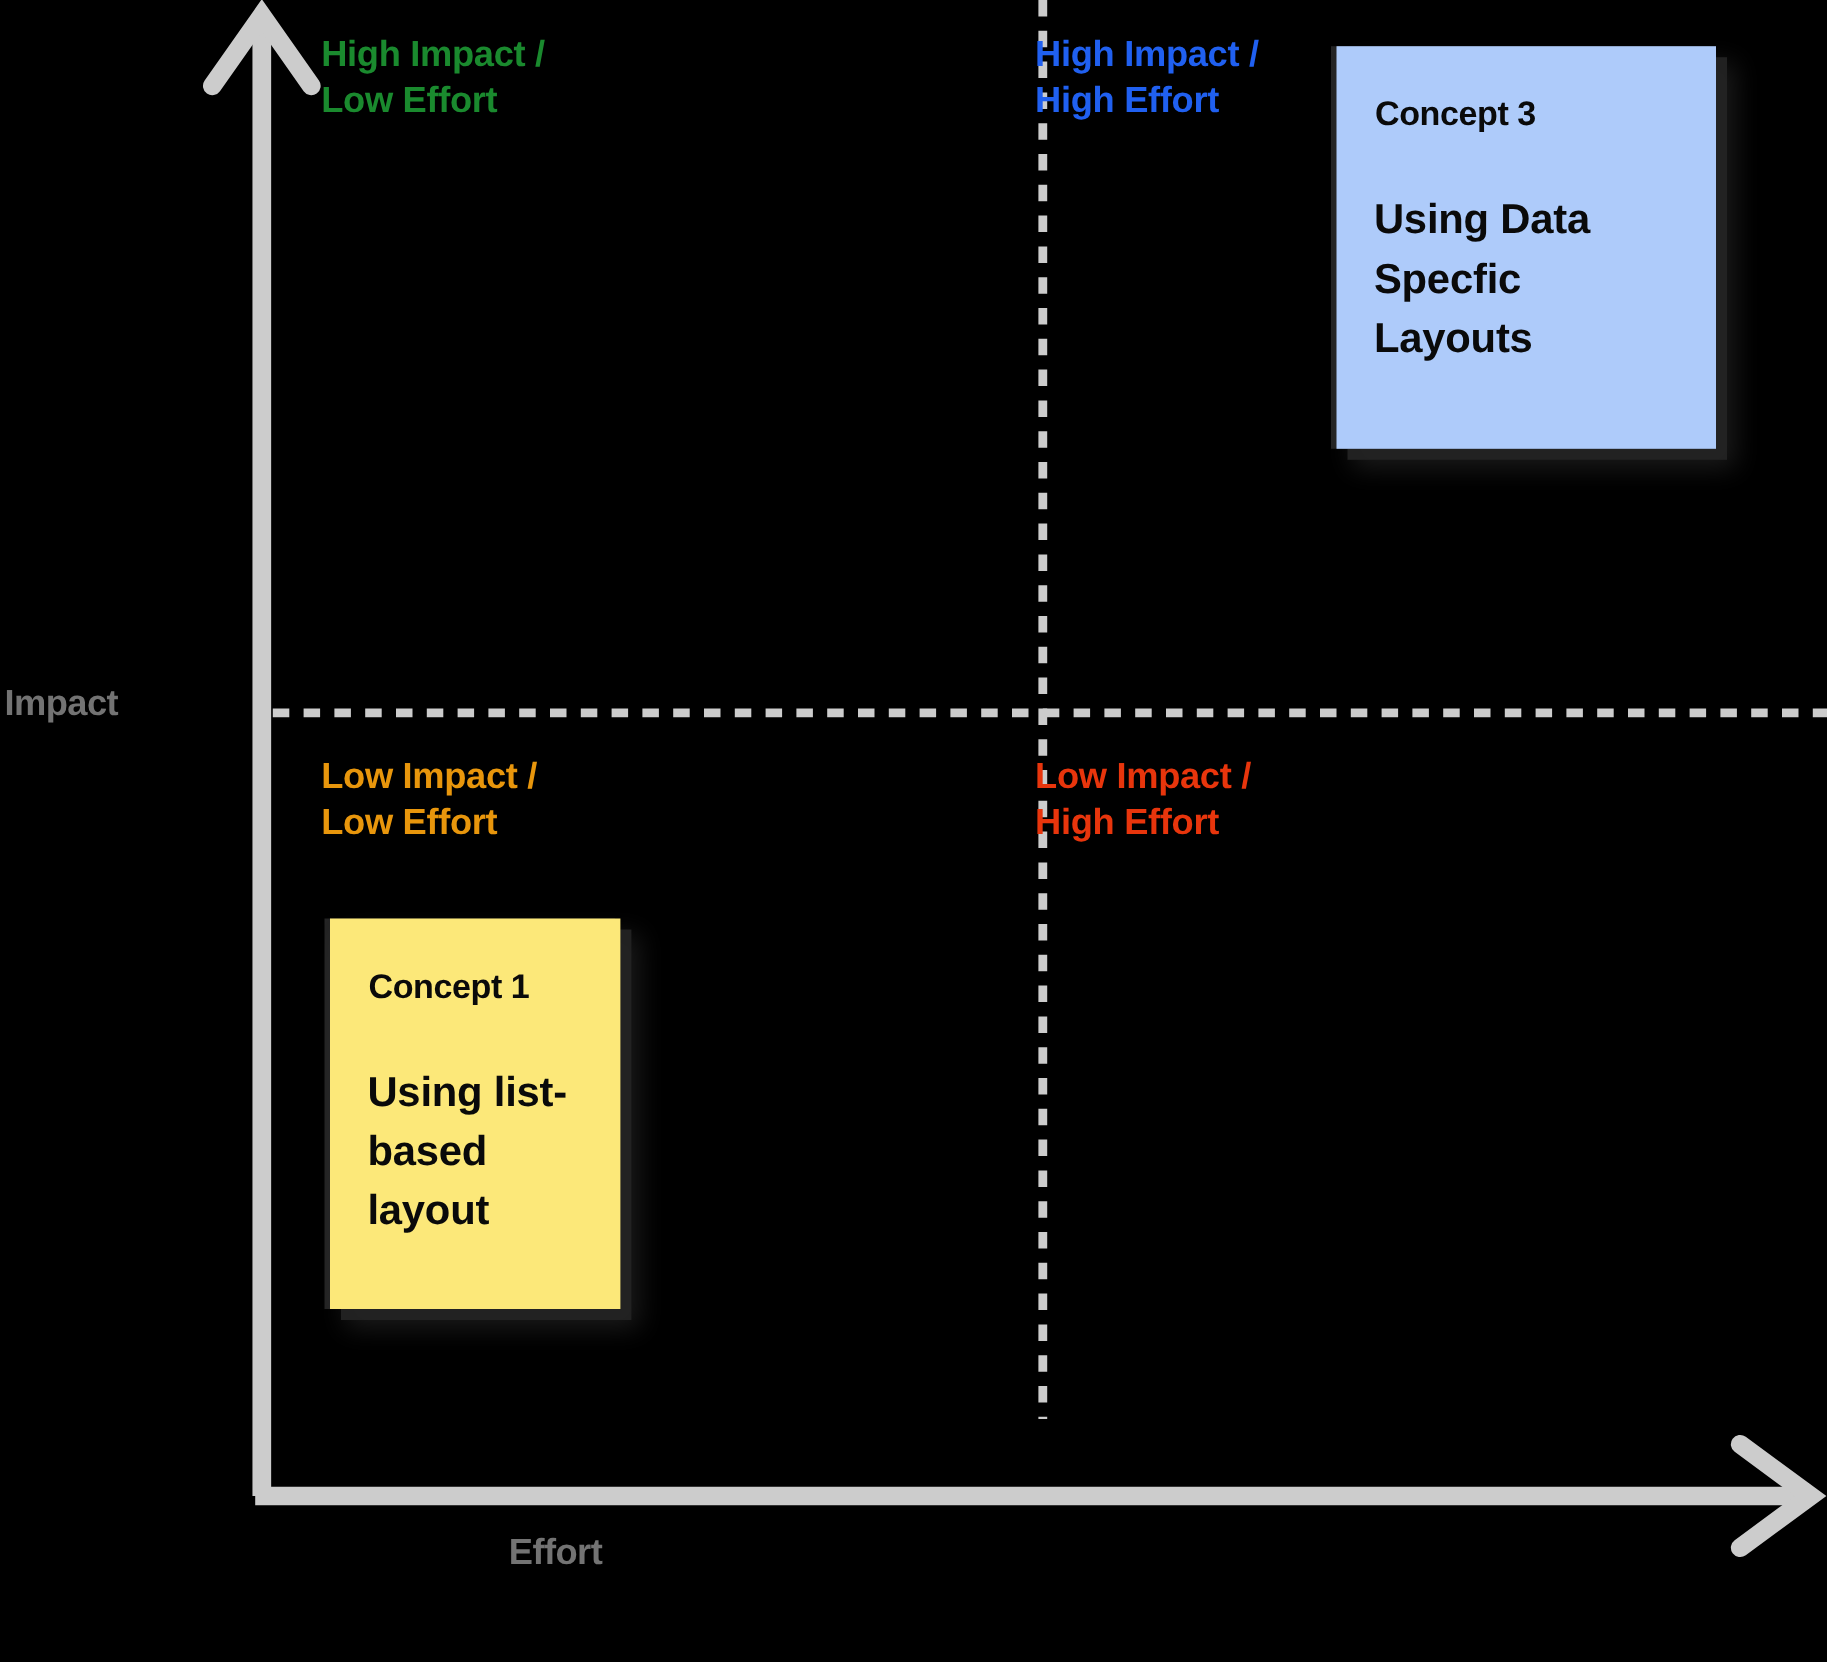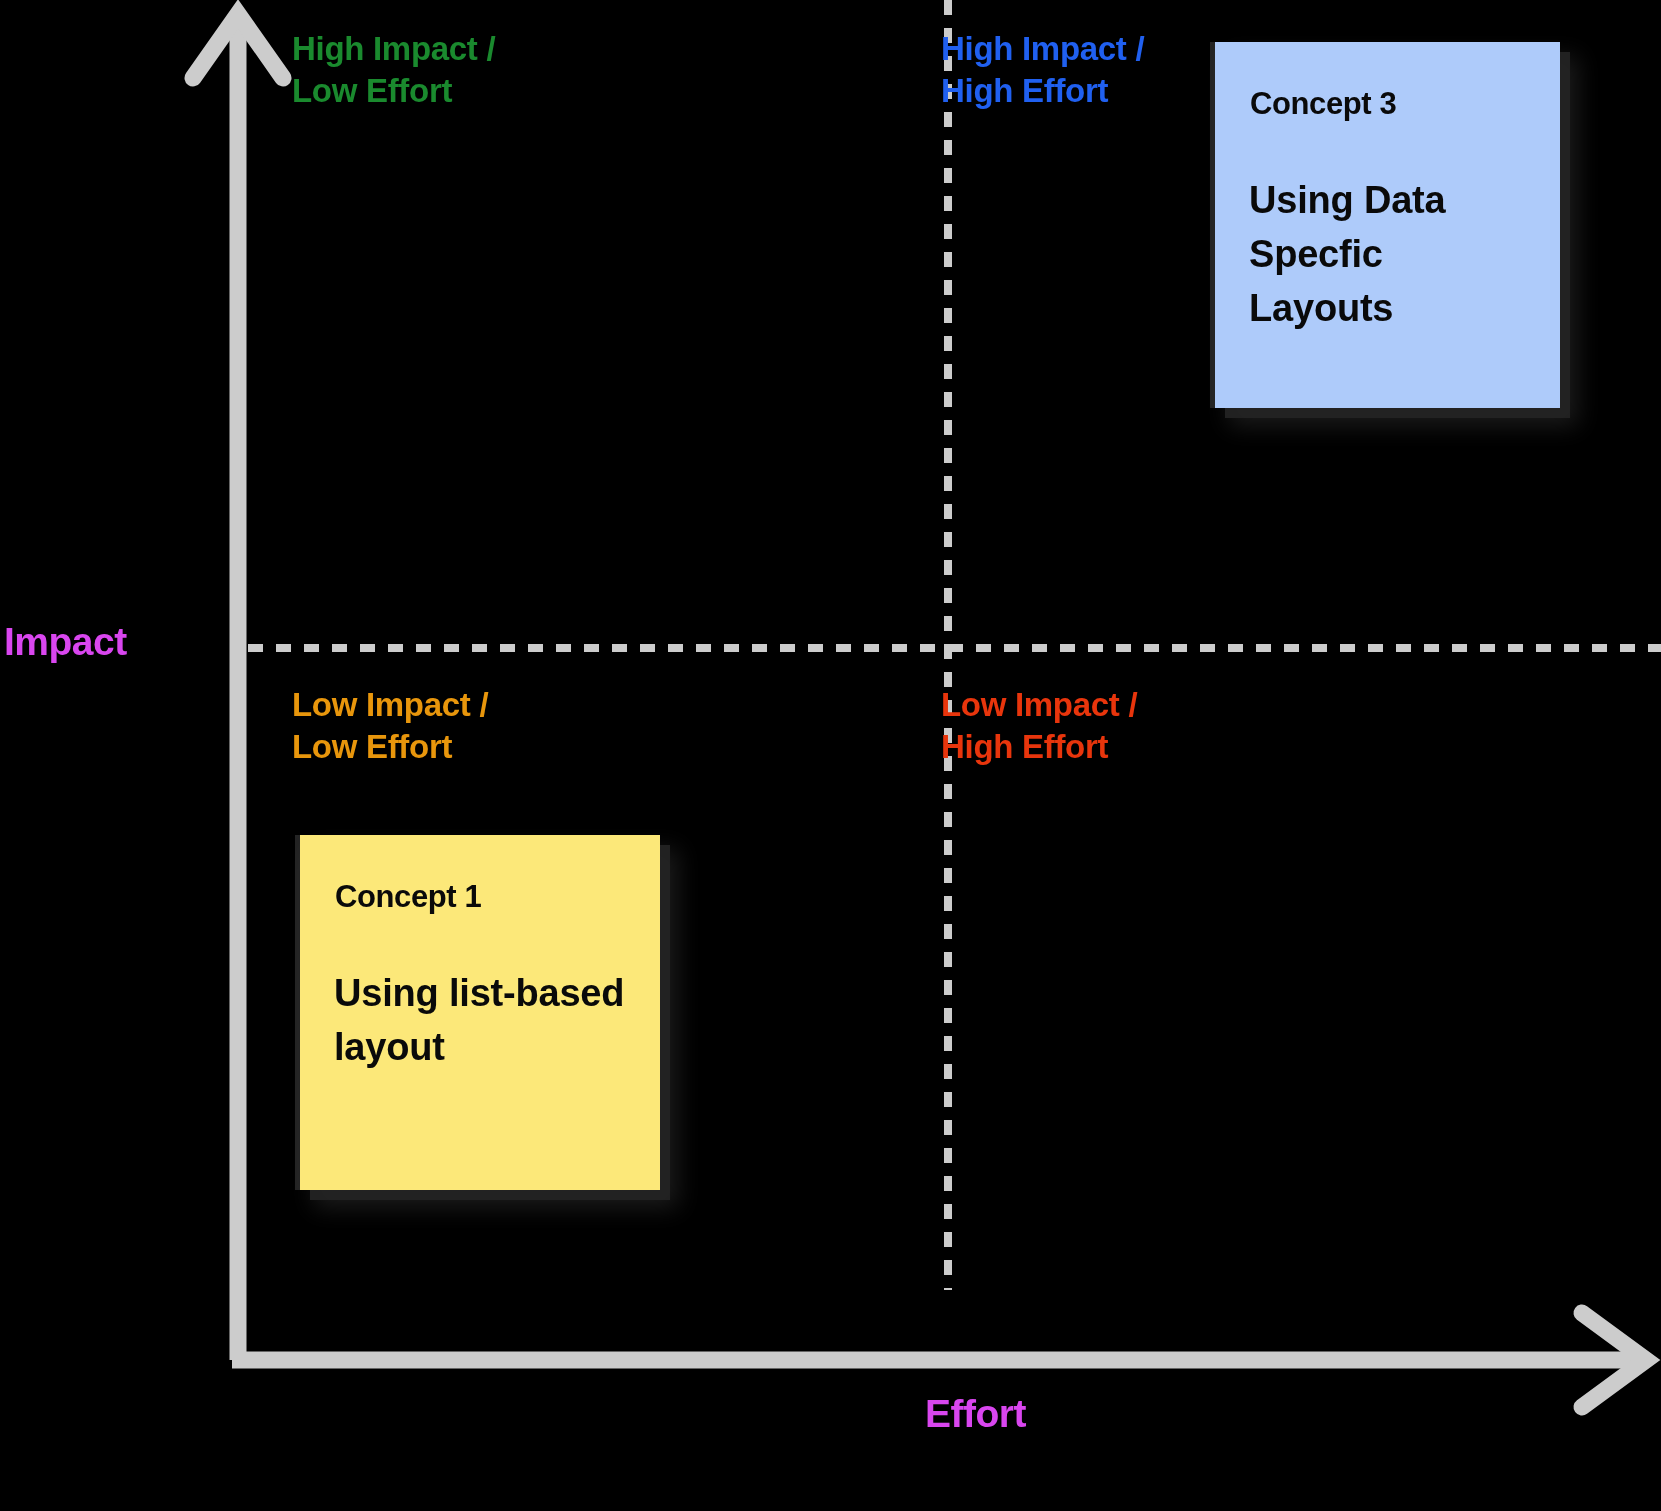--- a/index.html
+++ b/index.html
@@ -27,35 +27,35 @@
     left: 0;
     top: 0;
     width: 1661px;
     height: 1511px;
     pointer-events: none;
   }
 
   
   .axis-title {
     position: absolute;
-    color: #d946ef;
+    color: #737373;
     font-weight: bold;
-    font-size: 39px;
+    font-size: 33px;
     letter-spacing: -0.5px;
     white-space: nowrap;
   }
   #impact-title {
     left: 4px;
     top: 620px;
   }
   #effort-title {
-    left: 16px;
+    left: 0;
     top: 1392px;
     width: 1010px;
-    text-align: right;
+    text-align: center;
   }
 
   
   .quad-label {
     position: absolute;
     font-weight: bold;
     font-size: 33px;
     line-height: 1.26;
     letter-spacing: -0.3px;
     white-space: pre-line;
@@ -85,21 +85,21 @@
   }
   .card-body {
     font-size: 38px;
     font-weight: bold;
     letter-spacing: -0.2px;
     line-height: 1.42;
     margin: 52px 0 0 0;
     white-space: pre-line;
   }
 
-  #card-concept-1 { left: 300px; top: 835px;  width: 360px; height: 355px; }
+  #card-concept-1 { left: 300px; top: 835px;  width: 264px; height: 355px; }
   #card-concept-2 { left: 570px; top: 140px;  width: 305px; height: 365px; }
   #card-concept-3 { left: 1215px; top: 42px;  width: 345px; height: 366px; }
 
   
   .card::after {
     content: "";
     position: absolute;
     left: -14px;
     top: -10px;
     right: -20px;

